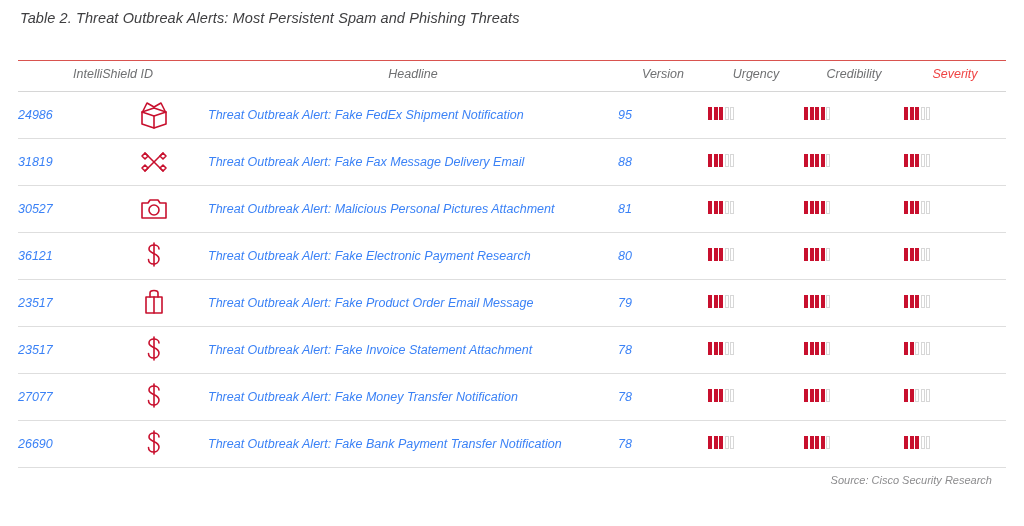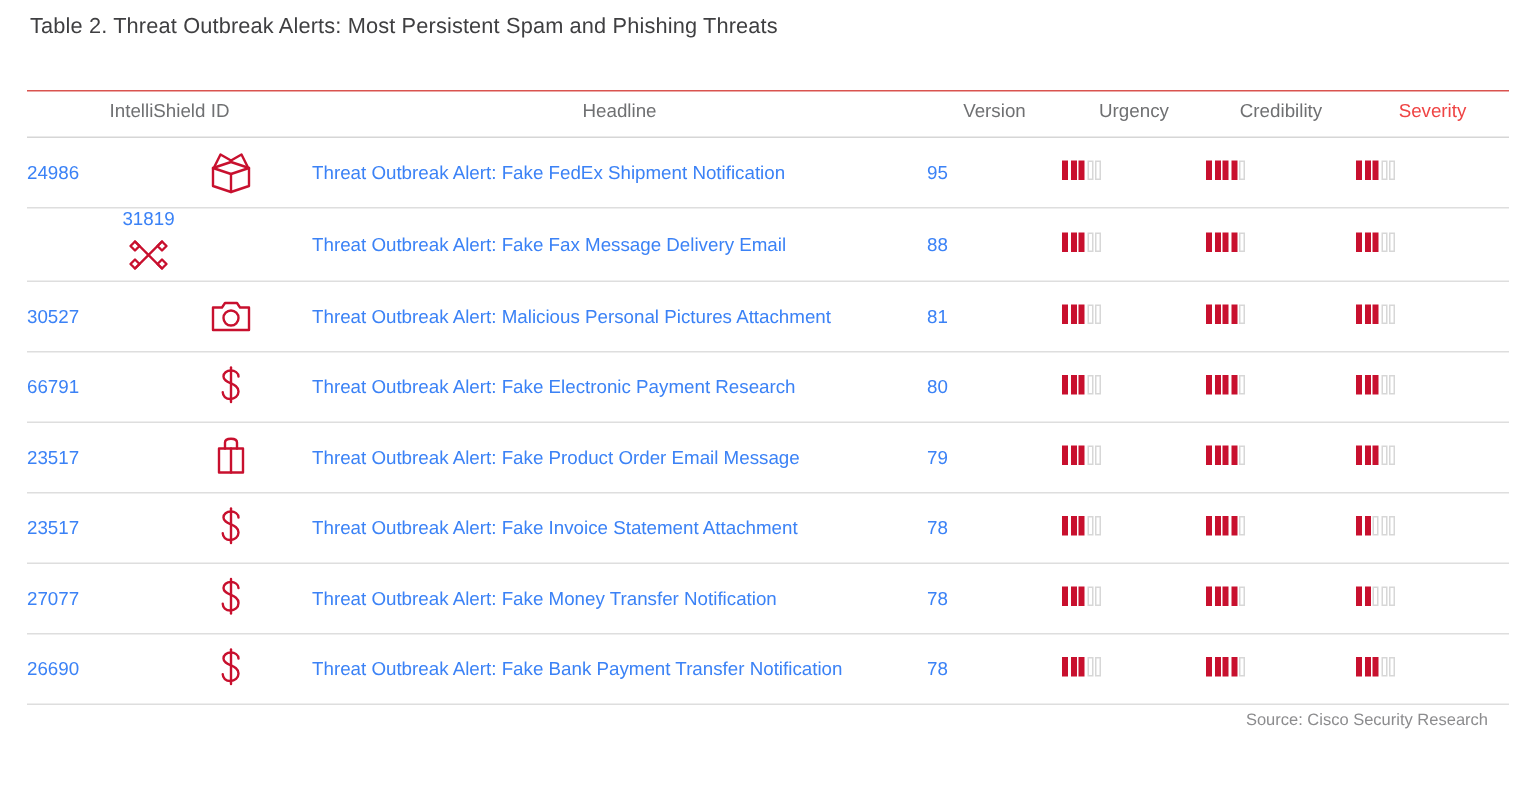--- a/index.html
+++ b/index.html
@@ -13,20 +13,21 @@
     font-family: "Liberation Sans", sans-serif;
     color: #58595b;
     overflow: hidden;
   }
   .page {
     position: relative;
     width: 1024px;
     height: 494px;
     box-sizing: border-box;
     padding: 0 18px;
+    font-style: italic;
   }
   .table-title {
     font-size: 14.5px;
     color: #3f3f41;
     padding: 10px 0 0 2px;
     letter-spacing: 0.1px;
   }
   .table-wrap {
     margin-top: 34px;
     width: 988px;
@@ -177,21 +178,21 @@
             <td class="cell-bars"><span class="bars">
                 <i></i>
                 <i></i>
                 <i></i>
                 <i class="off"></i>
                 <i class="off"></i>
               </span></td>
           </tr>
           <tr>
             <td class="cell-id">
-              <div style="display: flex; align-items: center; justify-content: space-between; padding-right: 28px; flex-direction: column;">
+              <div style="display: flex; align-items: center; justify-content: space-between; padding-right: 28px;">
                 <span>31819</span>
                 <span class="icon-cell">
                   <svg width="30" height="30" viewBox="0 0 30 30">
                     <g fill="none" stroke="#c8102e" stroke-width="1.6" stroke-linecap="round" stroke-linejoin="round">
                       <path d="M6 6 L24 24"></path>
                       <path d="M24 6 L6 24"></path>
                       <path d="M3 9 L6 6 L9 9 L6 12 Z"></path>
                       <path d="M21 9 L24 6 L27 9 L24 12 Z"></path>
                       <path d="M3 21 L6 18 L9 21 L6 24 Z"></path>
                       <path d="M21 21 L24 18 L27 21 L24 24 Z"></path>
@@ -258,21 +259,21 @@
                 <i></i>
                 <i></i>
                 <i></i>
                 <i class="off"></i>
                 <i class="off"></i>
               </span></td>
           </tr>
           <tr>
             <td class="cell-id">
               <div style="display: flex; align-items: center; justify-content: space-between; padding-right: 28px;">
-                <span>66791</span>
+                <span>36121</span>
                 <span class="icon-cell">
                   <svg width="24" height="30" viewBox="0 0 24 30">
                     <g fill="none" stroke="#c8102e" stroke-width="1.6" stroke-linecap="round" stroke-linejoin="round">
                       <path d="M17 8 C17 5.5 14.5 4 12 4 C9 4 7 5.8 7 8 C7 13 17 12 17 18 C17 21 14.5 23 11.5 23 C8.5 23 6.5 21 6.5 18.5"></path>
                       <path d="M12 2 L12 25"></path>
                     </g>
                   </svg>
                 </span>
               </div>
             </td>

